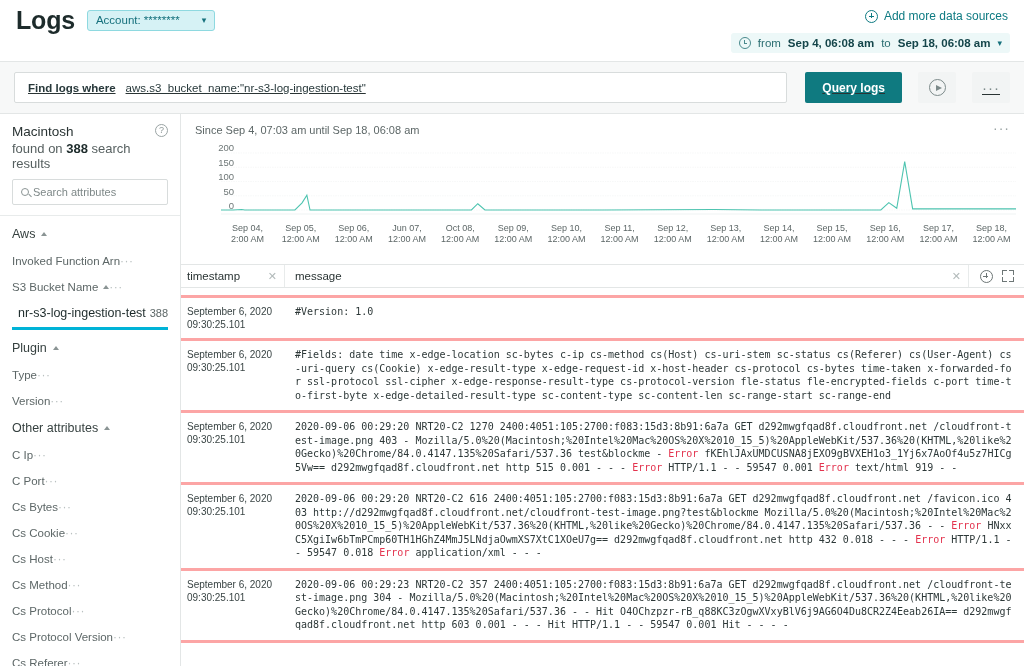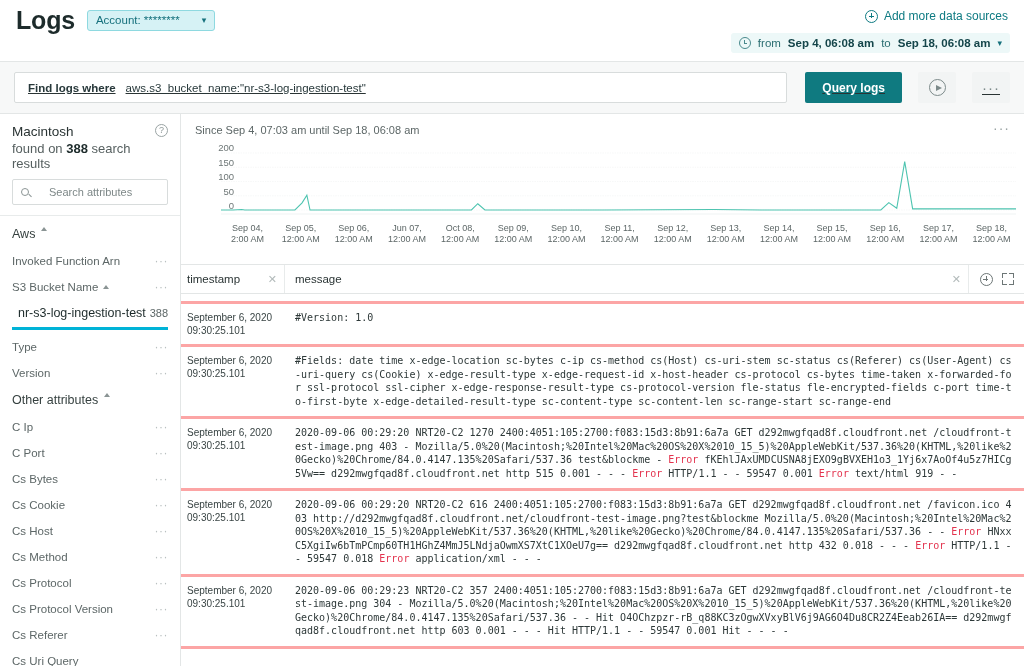--- a/index.html
+++ b/index.html
@@ -139,46 +139,46 @@
   .attr-sub b { color: #1d2b2b; }
   .help-icon {
     position: absolute; right: 12px; top: 10px;
     width: 13px; height: 13px; border-radius: 50%;
     border: 1.2px solid #9aa4a4; color: #8e9898;
     font-size: 9px; text-align: center; line-height: 11px; cursor: pointer;
   }
   .search-wrap { padding: 8px 12px 10px 12px; border-bottom: 1px solid #e8ebeb; }
   .search-box {
     border: 1px solid #d8dcdc; border-radius: 2px; height: 26px;
-    display: flex; align-items: center; gap: 20px; padding: 0 8px;
+    display: flex; align-items: center; gap: 4px; padding: 0 8px;
     background: #fff; cursor: text;
   }
   .mag {
     width: 8px; height: 8px; border-radius: 50%;
     border: 1.3px solid #8b9595; position: relative; flex: none;
   }
   .mag::after {
     content:""; position:absolute; left: 6px; top: 6px;
     width: 4px; height: 1.3px; background: #8b9595; transform: rotate(45deg);
   }
   .search-ph { font-size: 11px; color: #7e8888; }
 
   .attr-list { padding-top: 4px; }
   .group-head {
-    display: flex; gap: 6px;
+    display: flex; align-items: center; gap: 6px;
     padding: 7px 12px 7px 12px; font-size: 12.5px; color: #35403f; cursor: pointer;
   }
   .chev-up {
     width: 0; height: 0;
     border-left: 3.6px solid transparent;
     border-right: 3.6px solid transparent;
     border-bottom: 4.2px solid #8a9494;
   }
   .attr-row {
-    display: flex; align-items: center; justify-content: space-between;
+    display: flex; align-items: center; 
     padding: 7px 12px; font-size: 11.5px; color: #5d6767; cursor: pointer;
   }
   .attr-row .lbl { display: flex; align-items: center; gap: 5px; }
   .attr-row .rdots { color: #b9c0c0; font-size: 12px; line-height: 5px; letter-spacing: 0.5px; }
   .attr-selected {
     display: flex; align-items: center; justify-content: space-between;
     padding: 6px 12px 7px 18px;
     font-size: 12.5px; color: #1d2b2b; cursor: pointer;
   }
   .attr-selected .cnt { font-size: 11px; color: #5d6767; }
@@ -206,21 +206,21 @@
     font-size: 9px; color: #5d6767;
   }
   .x-labels div { flex: 1; text-align: center; line-height: 11px; }
 
   
   .table-head {
     display: flex; align-items: center;
     border-top: 1px solid #e3e6e6;
     border-bottom: 1px solid #e3e6e6;
     background: #fff;
-    height: 30px;
+    height: 24px;
     font-size: 11.5px;
   }
   .th-ts {
     width: 104px; flex: none; padding-left: 6px;
     display: flex; align-items: center; justify-content: space-between;
     border-right: 1px solid #e8ebeb; height: 100%;
   }
   .th-msg {
     flex: 1; padding-left: 10px; display: flex; align-items: center;
     justify-content: space-between; height: 100%;
@@ -350,20 +350,24 @@
               <span>S3 Bucket Name</span>
               <span class="chev-up"></span>
             </span>
             <span class="rdots">···</span>
           </div>
           <div class="attr-selected">
             <span>nr-s3-log-ingestion-test</span>
             <span class="cnt">388</span>
           </div>
           <div class="sel-bar" style="background: rgb(0, 179, 215);"></div>
+          <div class="group-head">
+            <span>Plugin</span>
+            <span class="chev-up"></span>
+          </div>
           <div class="attr-row">
             <span class="lbl">
               <span>Type</span>
             </span>
             <span class="rdots">···</span>
           </div>
           <div class="attr-row">
             <span class="lbl">
               <span>Version</span>
             </span>

